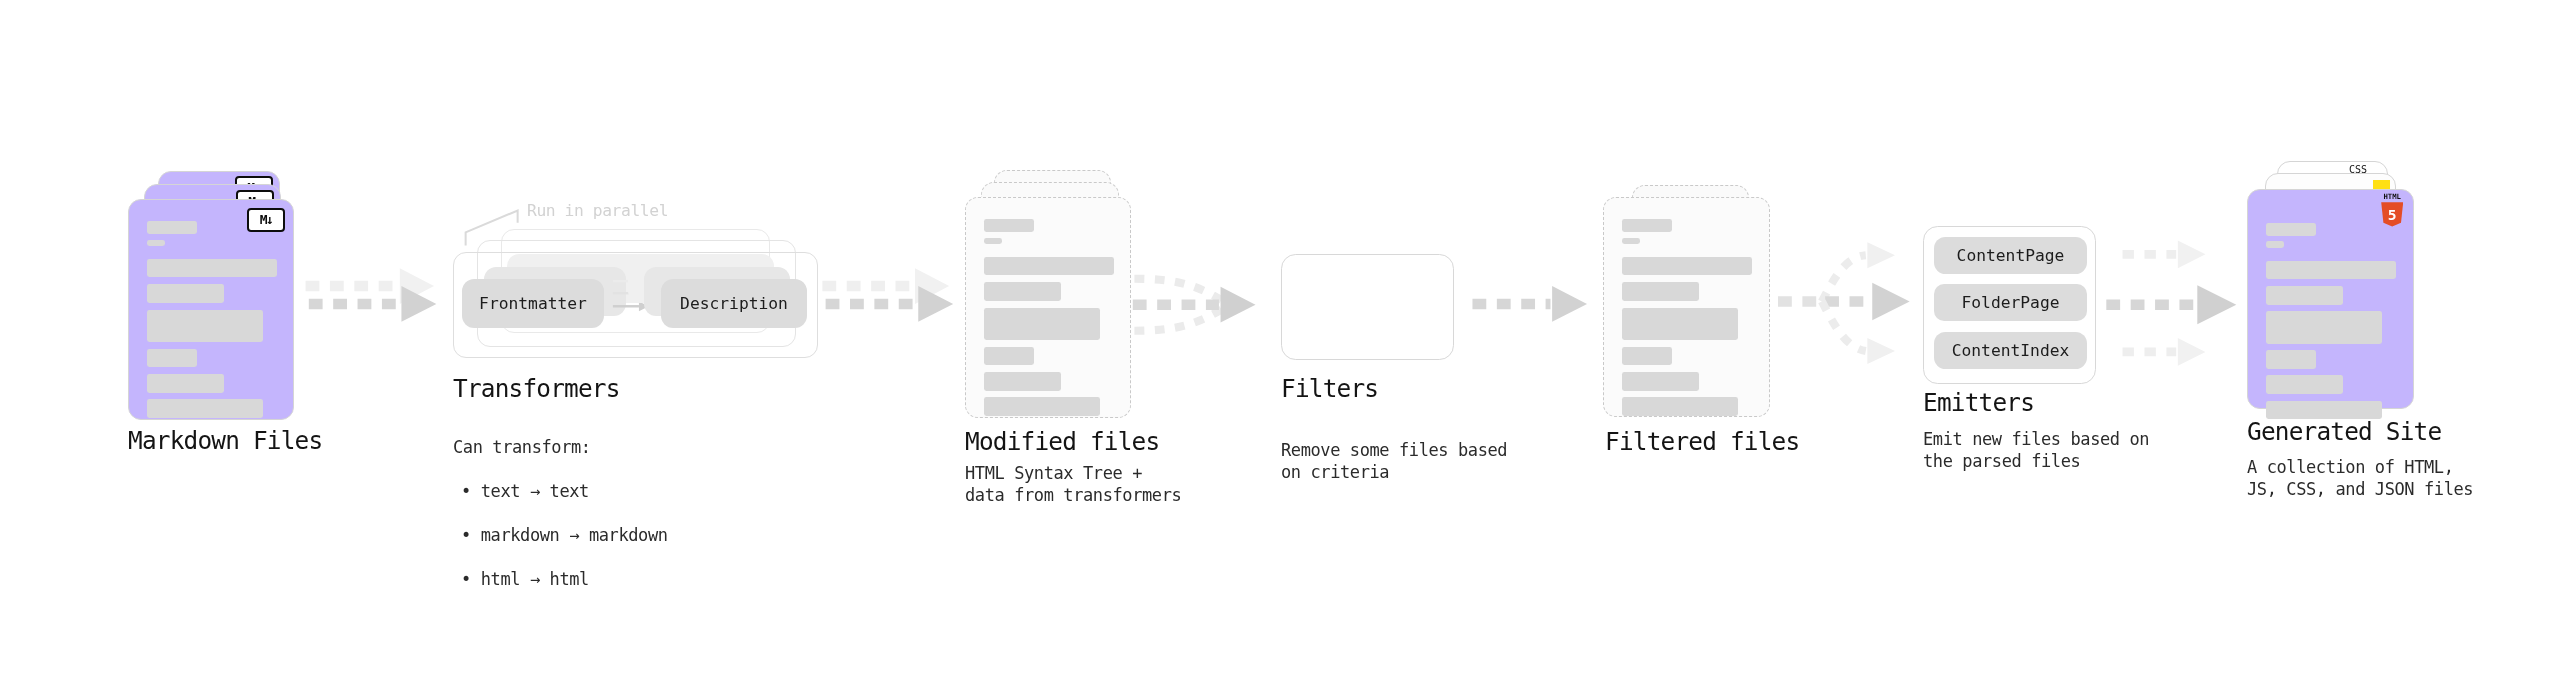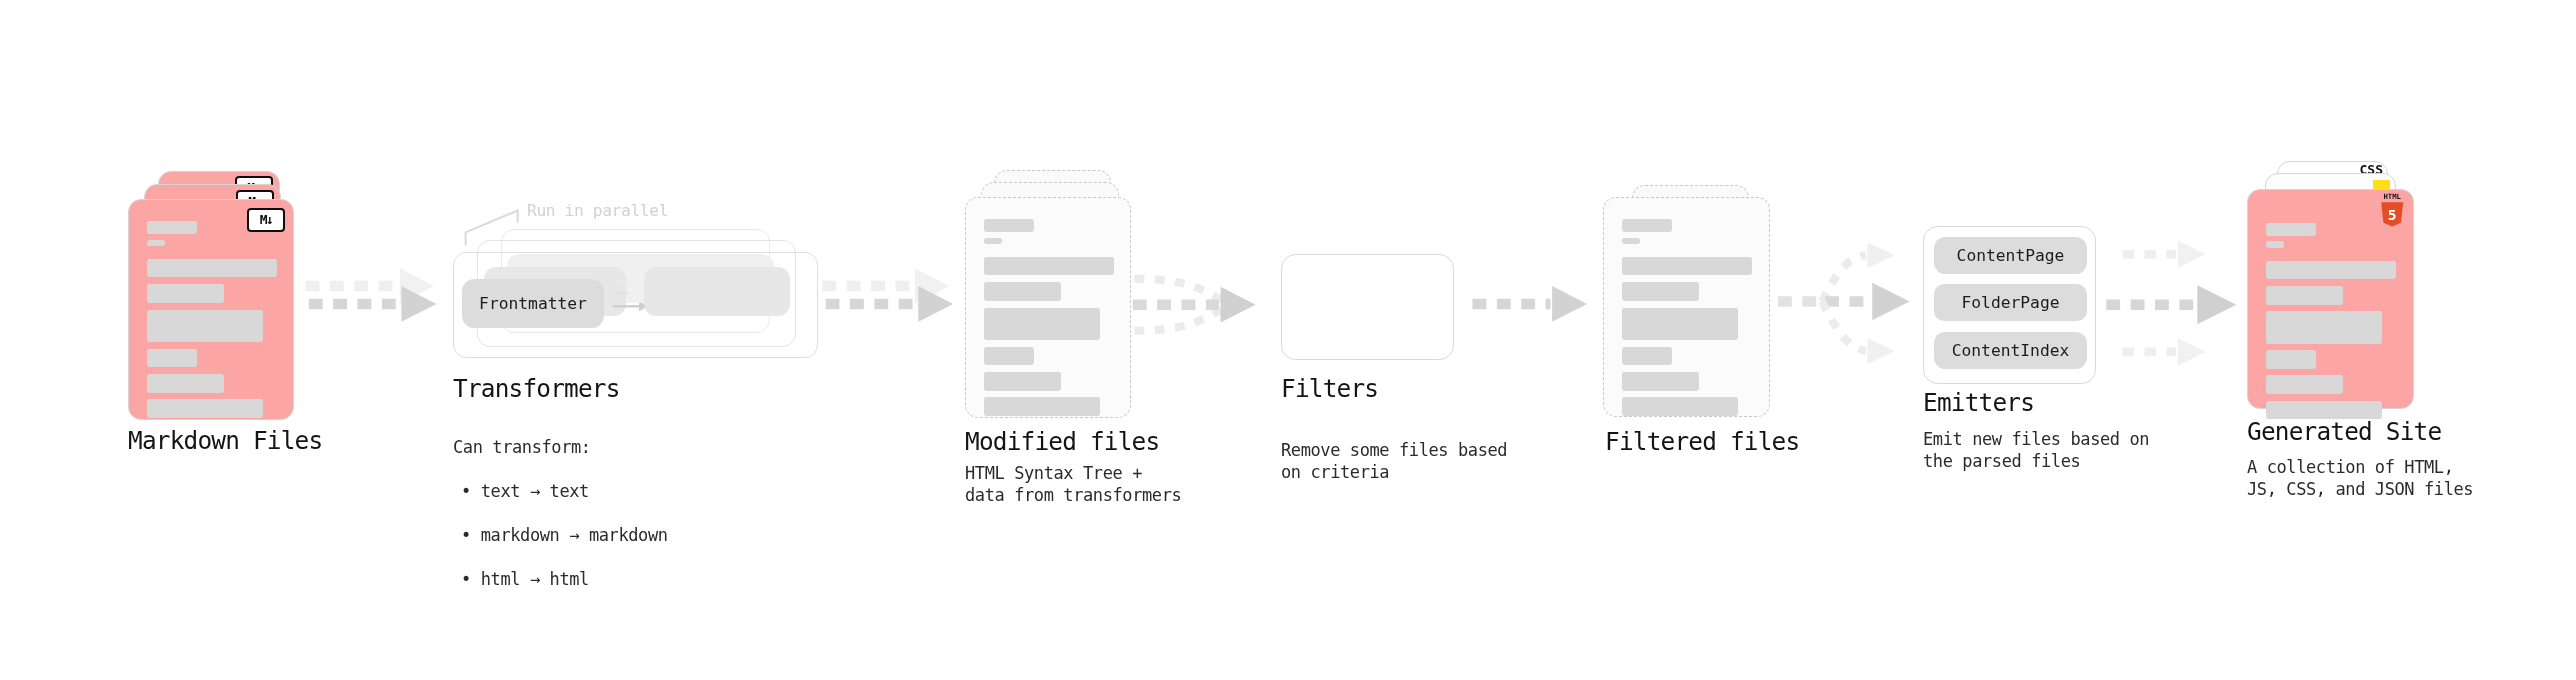--- a/index.html
+++ b/index.html
@@ -2,21 +2,21 @@
 <html style="font-size:13px"><head>
 <meta charset="utf-8">
 <style>
   html,body{margin:0;padding:0;background:#ffffff;}
   .stage{
     position:relative;width:2576px;height:681px;background:#ffffff;overflow:hidden;
     font-family:"DejaVu Sans Mono","Liberation Mono",monospace;
   }
   
   .doc-card{
-    position:absolute;background:#fca5a5;border:1.6px solid #d5d5d5;border-radius:13px;
+    position:absolute;background:#c4b5fd;border:1.6px solid #d5d5d5;border-radius:13px;
     box-sizing:border-box;
   }
   .doc-card.dashed{border:1.6px dashed #c9c9c9;background:#fafafa;}
   .bars{position:absolute;left:18px;top:21px;right:14.6px;display:flex;flex-direction:column;align-items:flex-start;}
   .bar{background:#d8d8d8;border-radius:2.4px;}
   
   .md-badge{
     position:absolute;width:34px;height:19.5px;background:#ffffff;border:2.4px solid #0d0d0d;
     border-radius:4.1px;display:flex;align-items:center;justify-content:center;
     font-size:13px;font-weight:bold;color:#0d0d0d;letter-spacing:-1.6px;
@@ -24,21 +24,21 @@
   .html5-badge{position:absolute;top:3.3px;right:9.8px;width:22px;text-align:center;}
   .html5-word{font-size:7.3px;font-weight:bold;color:#111;letter-spacing:0;line-height:8.1px;display:block;}
   .html5-shield{
     width:22px;height:24.4px;background:#e44d26;margin-top:0.8px;
     clip-path:polygon(0 0,100% 0,90% 84%,50% 100%,10% 84%);
     display:flex;align-items:center;justify-content:center;
     color:#ffffff;font-size:14.6px;font-weight:bold;
   }
   .js-badge{position:absolute;top:5.7px;right:4.9px;width:17px;height:10.6px;background:#ffe014;}
   .css-badge{
-    position:absolute;top:4.1px;right:4px;font-size:13px;font-weight:bold;color:#111;
+    position:absolute;top:4.1px;right:20px;font-size:10px;font-weight:normal;color:#111;
     line-height:7.3px;border-bottom:2.4px solid #2668f5;padding-bottom:0.8px;
   }
   
   .pill{
     position:absolute;background:#dcdcdc;border-radius:12.2px;
     display:flex;align-items:center;justify-content:center;
     font-size:16.3px;color:#1c1c1c;box-sizing:border-box;
   }
   .pill-echo{position:absolute;border-radius:12.2px;}
   .outline-box{position:absolute;border:1.6px solid #dedede;border-radius:13px;box-sizing:border-box;background:transparent;}
@@ -147,20 +147,23 @@
     <line x1="6" y1="11" x2="38" y2="11" stroke="#ebebeb" stroke-width="3"></line>
       <polygon points="38,5 50,11 38,17" fill="#ebebeb"></polygon>
     <line x1="6" y1="26" x2="38" y2="26" stroke="#e2e2e2" stroke-width="3"></line>
       <polygon points="38,20 50,26 38,32" fill="#e2e2e2"></polygon>
     <line x1="6" y1="42" x2="38" y2="42" stroke="#cfcfcf" stroke-width="3"></line>
       <polygon points="38,36 50,42 38,48" fill="#cfcfcf"></polygon>
   </svg>
 
   <div class="pill-echo" style="left:628px;top:254px;width:146px;height:49px;background:#f0f0f0;"></div>
   <div class="pill-echo" style="left:644px;top:267px;width:146px;height:49px;background:#e7e7e7;"></div>
+  <div class="pill" style="left:661px;top:279px;width:146px;height:49px;">
+      <span>Description</span>
+    </div>
 
   <div class="heading" style="left:453px;top:375px;text-align:center;">Transformers</div>
   <div class="desc" style="left:453px;top:414px;">
     <div>Can transform:</div>
     <div class="bullet">• text → text</div>
     <div class="bullet">• markdown → markdown</div>
     <div class="bullet">• html → html</div>
   </div>
 
   <div class="doc-card dashed" style="left:994px;top:170px;width:117px;height:73px;z-index:1;"></div>

